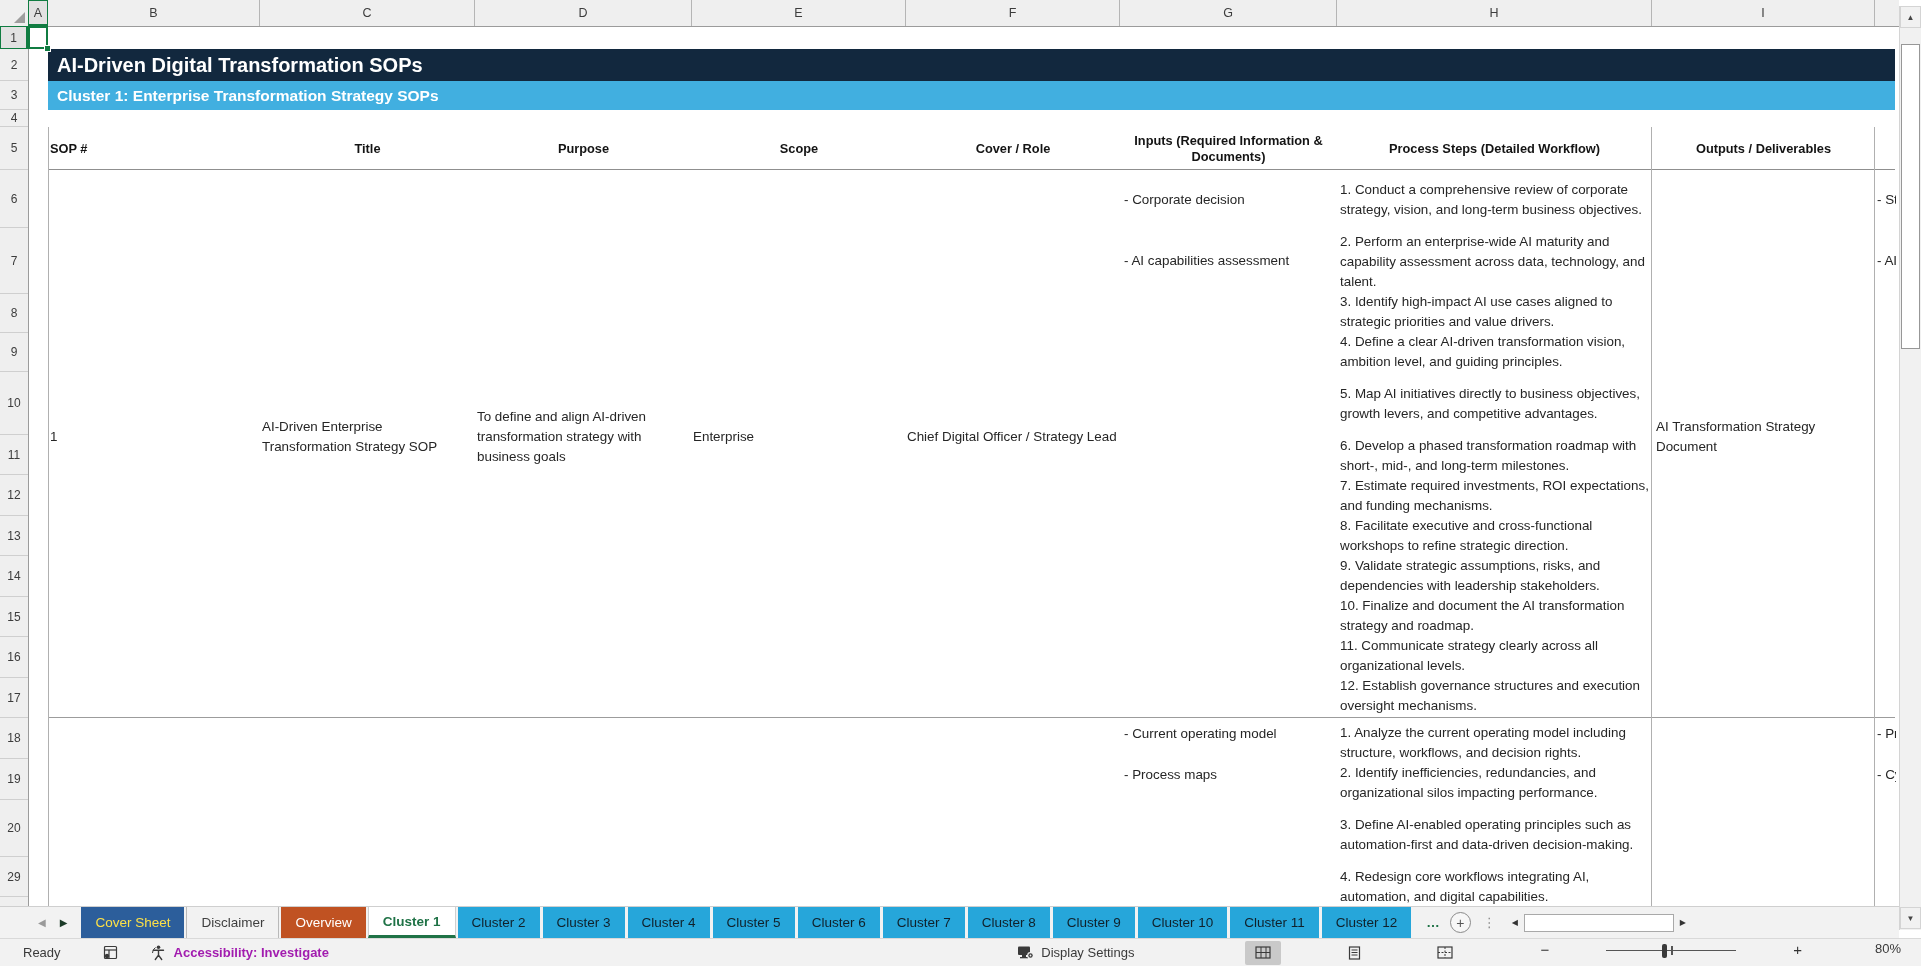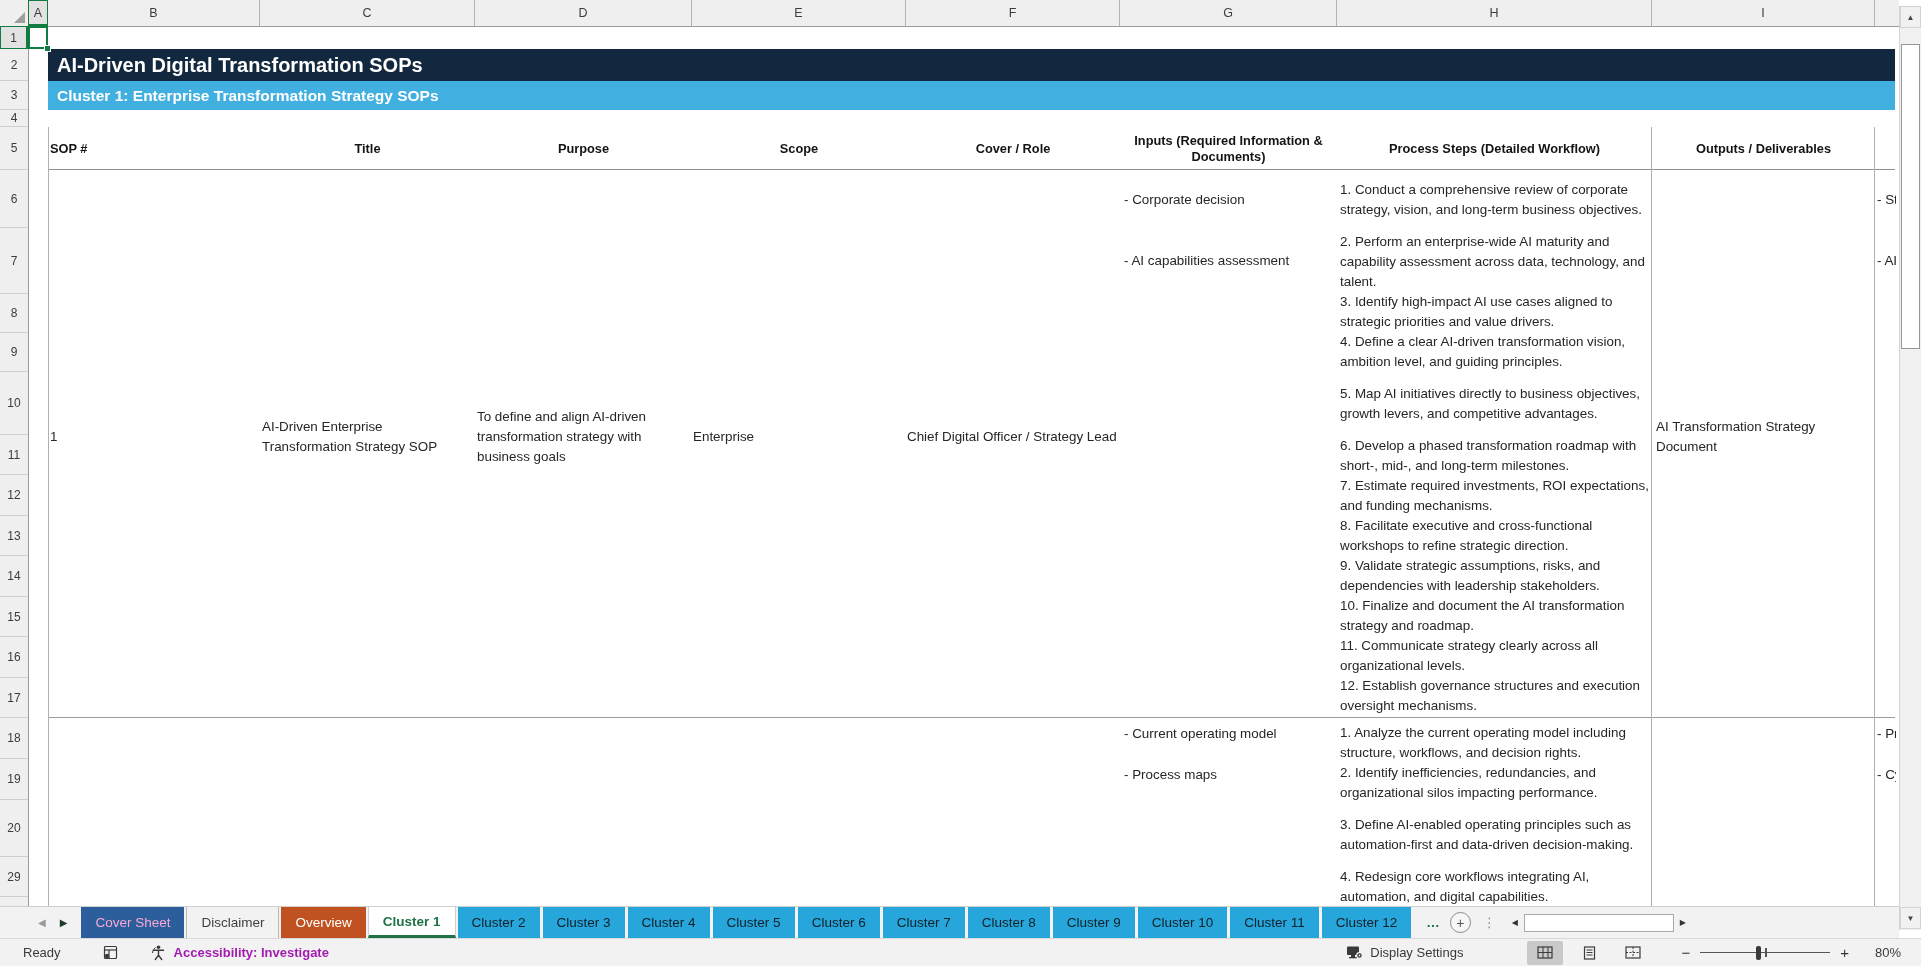--- a/index.html
+++ b/index.html
@@ -55,42 +55,42 @@
   .vs-thumb{position:absolute;left:1px;top:38px;width:19px;height:305px;background:#ffffff;border:1px solid #979797;box-sizing:border-box;}
 
   
   .tabbar{position:absolute;left:0;top:906px;width:1899px;height:32px;background:#f2f2f2;border-top:1px solid #cfcfcf;
       display:flex;align-items:stretch;box-sizing:border-box;font-size:13.5px;}
   .navarrows{display:flex;align-items:center;gap:14px;padding:0 14px 0 38px;}
   .nav{font-size:10px;color:#9a9a9a;}
   .nav.on{color:#1b3a28;}
   .tabs{display:flex;align-items:stretch;}
   .tab{display:flex;align-items:center;padding:0 14px;margin-right:2px;cursor:default;box-sizing:border-box;}
-  .tab.navy{background:#2C5E9B;color:#f9a8d4;}
+  .tab.navy{background:#2C5E9B;color:#fde047;}
   .tab.plain{background:transparent;color:#3f3f3f;border-left:1px solid #b9b9b9;border-right:1px solid #b9b9b9;}
   .tab.orange{background:#C05222;color:#fff;}
   .tab.active{background:#ffffff;color:#1F7246;font-weight:bold;border-bottom:3px solid #1F7246;border-left:1px solid #cfcfcf;border-right:1px solid #cfcfcf;}
   .tab.cyan{background:#26A6DA;color:#10212b;margin-right:3px;}
   .more{display:flex;align-items:center;color:#1F7246;font-weight:bold;margin:0 10px 0 12px;}
   .addsheet{align-self:center;width:19px;height:19px;border:1px solid #8a8a8a;border-radius:50%;display:flex;align-items:center;
       justify-content:center;color:#555;font-size:14px;line-height:1;margin-right:12px;background:#f7f7f7;}
   .vdots{align-self:center;color:#8a8a8a;font-size:13px;margin-right:10px;letter-spacing:0;}
   .hscroll{display:flex;align-items:center;align-self:center;height:22px;}
   .hs-btn{width:18px;height:22px;display:flex;align-items:center;justify-content:center;font-size:8px;color:#333;}
   .hs-track{width:150px;height:18px;background:#fff;border:1px solid #a9a9a9;box-sizing:border-box;}
 
   
   .statusbar{position:absolute;left:0;top:938px;width:1921px;height:28px;background:#f2f2f2;border-top:1px solid #d9d9d9;
       display:flex;align-items:center;font-size:13px;color:#3a3a3a;box-sizing:border-box;}
   .sb-ready{margin-left:23px;}
   .sb-icon{display:flex;align-items:center;}
   .macro-icon{margin-left:42px;}
   .acc-icon{margin-left:32px;}
   .sb-acc-label{margin-left:7px;font-weight:bold;color:#a21caf;}
-  .sb-right{margin-left:auto;display:flex;align-items:center;}
+  .sb-right{margin-left:auto;display:flex;gap:47px;}
   .sb-disp{display:flex;align-items:center;gap:6px;margin-right:64px;}
   .viewbtn{width:36px;height:24px;display:flex;align-items:center;justify-content:center;border-radius:2px;margin-right:8px;}
   .viewbtn.active{background:#c9c9c9;}
   .zoomout{margin:0 10px 0 22px;font-size:15px;color:#333;}
   .zoomin{margin:0 0 0 10px;font-size:15px;color:#333;}
   .zslider{position:relative;width:130px;height:20px;}
   .ztrack{position:absolute;left:0;right:0;top:9px;height:1.5px;background:#555;}
   .ztick{position:absolute;left:50%;top:5px;width:1.5px;height:9px;background:#555;}
   .zhandle{position:absolute;left:43%;top:3px;width:5px;height:14px;background:#3a3a3a;border-radius:2px;}
   .zoomlevel{margin-left:18px;margin-right:20px;width:34px;text-align:right;}

